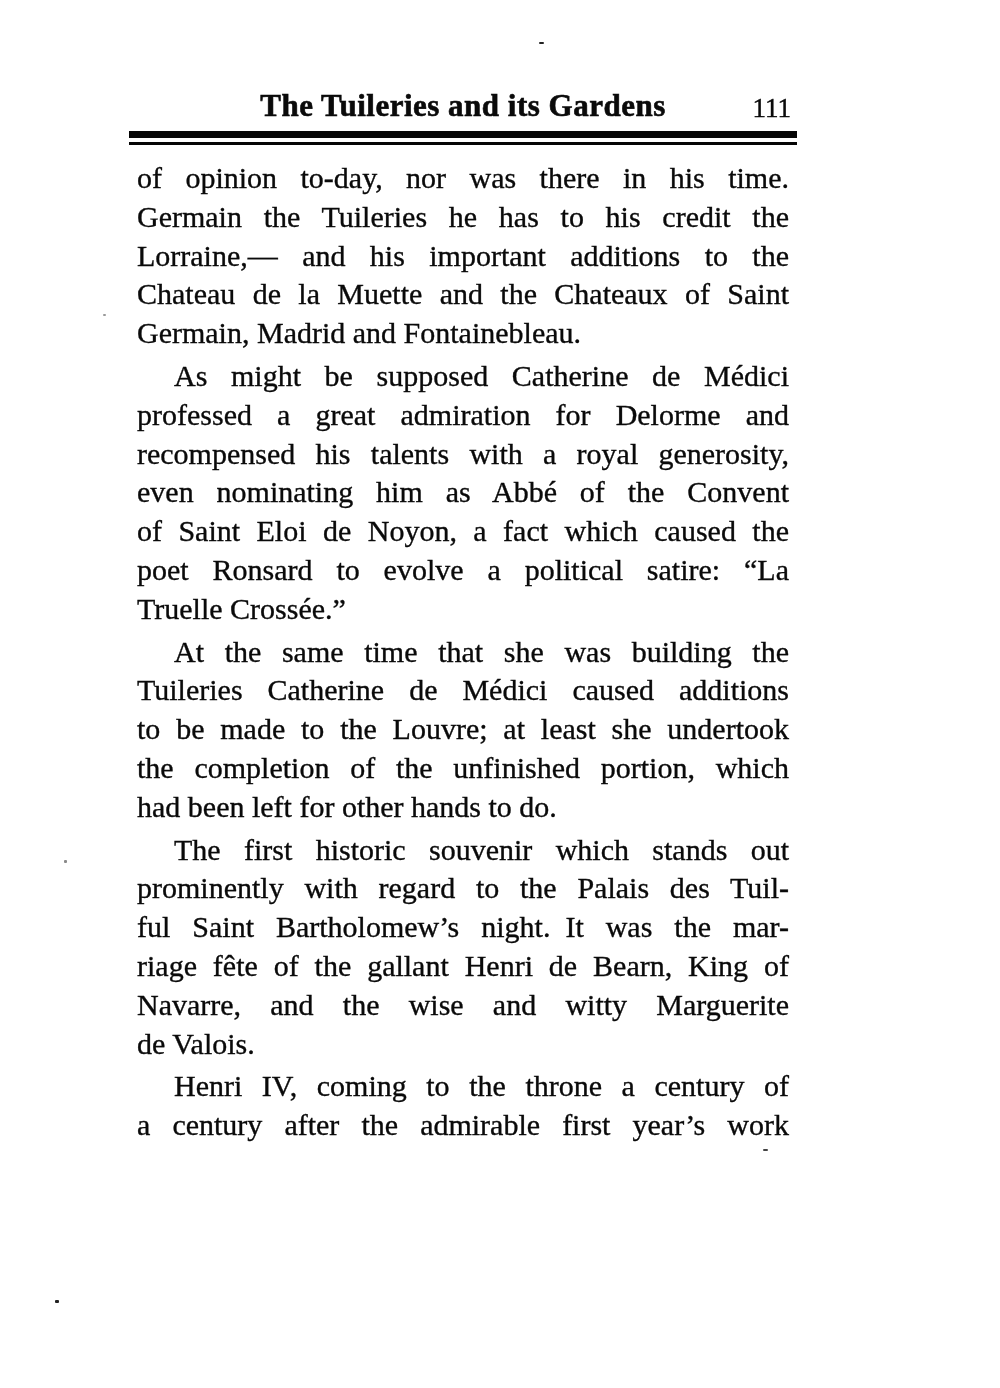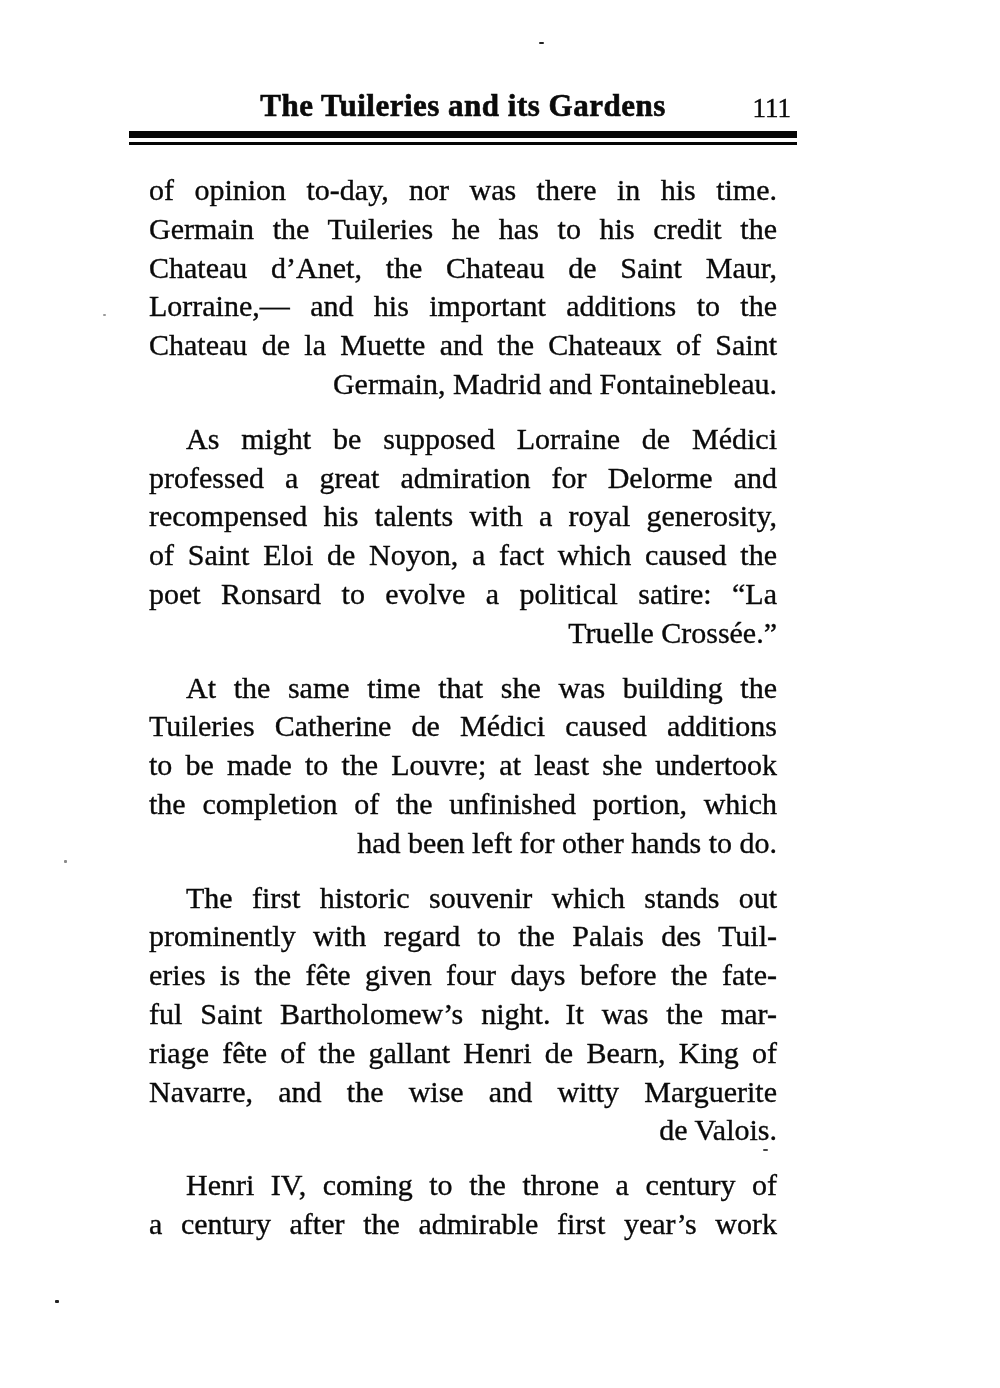--- a/index.html
+++ b/index.html
@@ -55,25 +55,25 @@
   }
   
   .body-text {
     position: absolute;
     top: 155px;
     left: 133px;
     width: 660px;
     font-size: 30px;
     -webkit-text-stroke: 0.35px #0a0a0a;
   }
-  .paragraph { margin: 16px; padding: 0; }
+  .paragraph { margin: 4px; padding: 0; }
   .line {
     height: 38.8px;
     line-height: 38.8px;
-    text-align: right;
+    text-align: left;
   }
   .line.just {
     text-align: justify;
     text-align-last: justify;
   }
   .line.indent { text-indent: 37px; }
   
   .speck {
     position: absolute;
     background: #222;
@@ -95,44 +95,43 @@
       <span class="chapter-title">The Tuileries and its Gardens</span>
       <span class="page-number">111</span>
     </div>
     <div class="double-rule"></div>
   </header>
 
   <main class="body-text" id="body-text">
       <div class="paragraph">
         <div class="line just">of opinion to-day, nor was there in his time.</div>
         <div class="line just">Germain the Tuileries he has to his credit the</div>
-        <div class="line just">Chateau d’Anet, the Chateau de Saint Maur,</div>
         <div class="line just">Lorraine,— and his important additions to the</div>
         <div class="line just">Chateau de la Muette and the Chateaux of Saint</div>
         <div class="line">Germain, Madrid and Fontainebleau.</div>
       </div>
       <div class="paragraph">
-        <div class="line indent just">As might be supposed Lorraine de Médici</div>
+        <div class="line indent just">As might be supposed Catherine de Médici</div>
         <div class="line just">professed a great admiration for Delorme and</div>
         <div class="line just">recompensed his talents with a royal generosity,</div>
+        <div class="line just">even nominating him as Abbé of the Convent</div>
         <div class="line just">of Saint Eloi de Noyon, a fact which caused the</div>
         <div class="line just">poet Ronsard to evolve a political satire: “La</div>
         <div class="line">Truelle Crossée.”</div>
       </div>
       <div class="paragraph">
         <div class="line indent just">At the same time that she was building the</div>
         <div class="line just">Tuileries Catherine de Médici caused additions</div>
         <div class="line just">to be made to the Louvre; at least she undertook</div>
         <div class="line just">the completion of the unfinished portion, which</div>
         <div class="line">had been left for other hands to do.</div>
       </div>
       <div class="paragraph">
         <div class="line indent just">The first historic souvenir which stands out</div>
         <div class="line just">prominently with regard to the Palais des Tuil-</div>
-        <div class="line just">eries is the fête given four days before the fate-</div>
         <div class="line just">ful Saint Bartholomew’s night. It was the mar-</div>
         <div class="line just">riage fête of the gallant Henri de Bearn, King of</div>
         <div class="line just">Navarre, and the wise and witty Marguerite</div>
         <div class="line">de Valois.</div>
       </div>
       <div class="paragraph">
         <div class="line indent just">Henri IV, coming to the throne a century of</div>
         <div class="line just">a century after the admirable first year’s work</div>
       </div>
     </main>

